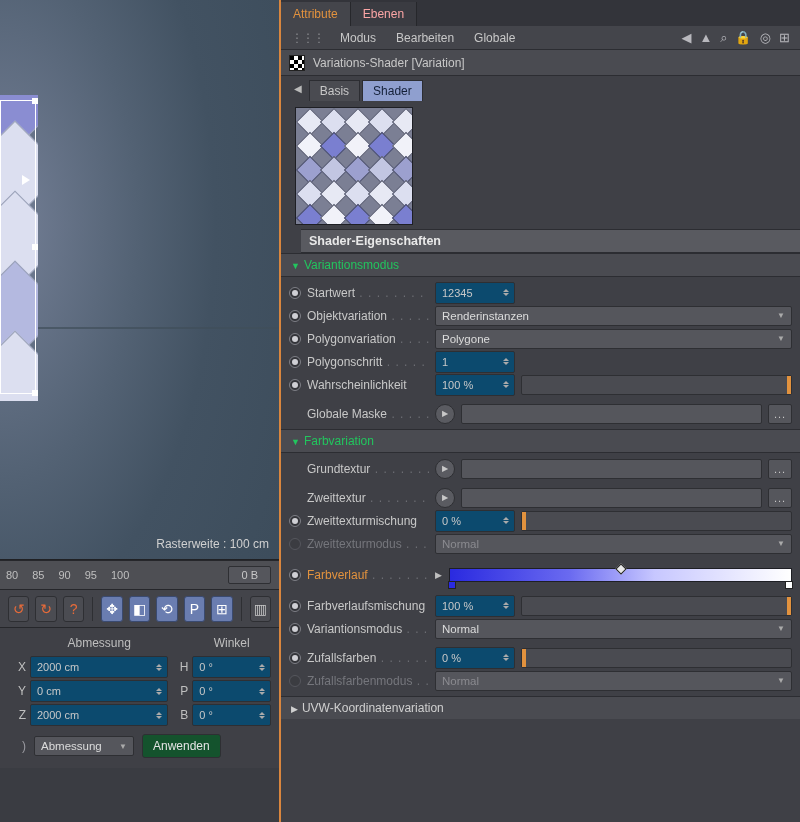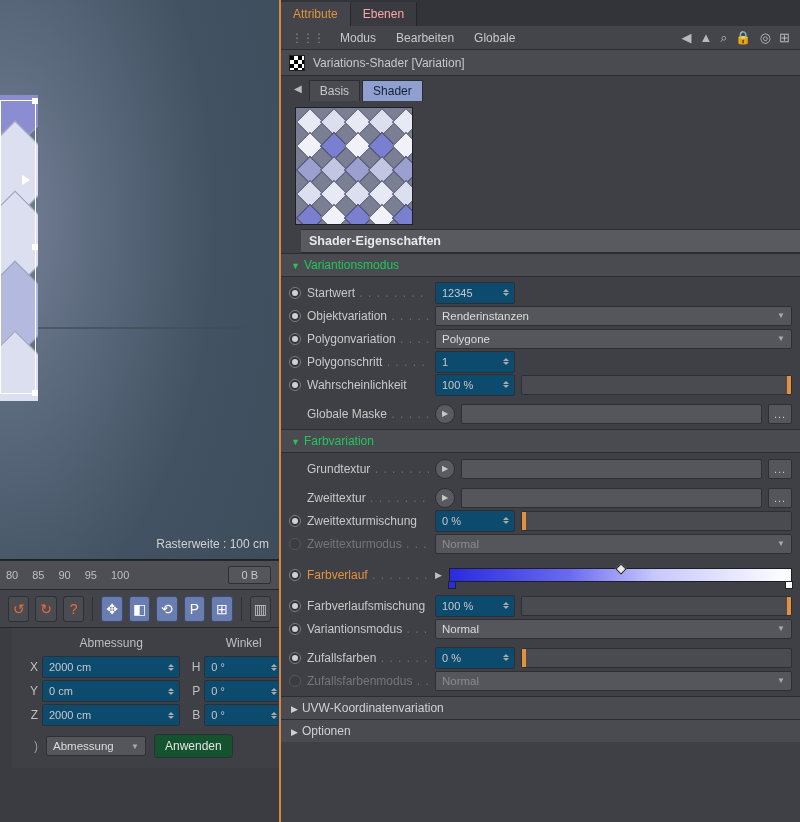--- a/index.html
+++ b/index.html
@@ -33,21 +33,21 @@
   .frame    { margin:0 8px 0 4px; background:#55565c; padding:2px 12px; border:1px solid #2e2f33; border-radius:2px; font-size:11px; }
 
   .toolbar  { position:absolute; left:0; top:590px; width:279px; height:38px; background:#43444a;
               display:flex; align-items:center; padding:0 8px; gap:6px; border-bottom:1px solid #26272b; }
   .tbtn { width:26px; height:26px; border-radius:3px; background:#4b4c52; border:1px solid #2e2f33;
           display:flex; align-items:center; justify-content:center; font-size:14px; }
   .tbtn.active{ background:#6a7db0; border-color:#3a4a70; color:#fff; }
   .tbtn.alert { color:#e86b3a; }
   .tsep { width:1px; height:24px; background:#2e2f33; margin:0 2px; }
 
-  .coords   { position:absolute; left:12px; top:628px; width:279px; background:#3f4046; padding:4px 6px 10px; }
+  .coords   { position:absolute; left:0; top:628px; width:279px; background:#3f4046; padding:4px 6px 10px; }
   .coords table{ width:100%; border-collapse:separate; border-spacing:2px; }
   .coords th{ font-weight:normal; color:#bfbfbf; font-size:12px; text-align:center; padding:2px 0 4px; }
   .coords td.lbl{ width:20px; text-align:right; color:#bfbfbf; font-size:12px; padding-right:2px; }
   .ninput { background:#0c4a6e; border:1px solid #2e2f33; border-radius:2px; height:22px;
             display:flex; align-items:center; justify-content:space-between; padding:0 3px 0 6px; font-size:11px; }
   .spin { width:8px; display:flex; flex-direction:column; gap:1px; }
   .spin i{ display:block; width:0;height:0; border-left:3px solid transparent;border-right:3px solid transparent;}
   .spin .u{border-bottom:3px solid #aaa;} .spin .d{border-top:3px solid #aaa;}
   .coords .foot{ display:flex; gap:8px; margin-top:6px; align-items:center; }
   .coords .foot .trail{ width:20px; text-align:right; color:#9a9aa0; }
@@ -467,14 +467,13 @@
       <span class="radio off"></span>
       <label class="dotted disabled">Zufallsfarbenmodus</label>
       <div class="dropdown disabled">
           <span>Normal</span>
           <span class="dd">▼</span>
         </div>
     </div>
   </div>
 
   <div class="collapsed"><span class="tri">▶</span><span>UVW-Koordinatenvariation</span></div>
-  <div class="collapsed"><span class="tri">▶</span><span>Optionen</span></div>
 </div>
 
 </body></html>

